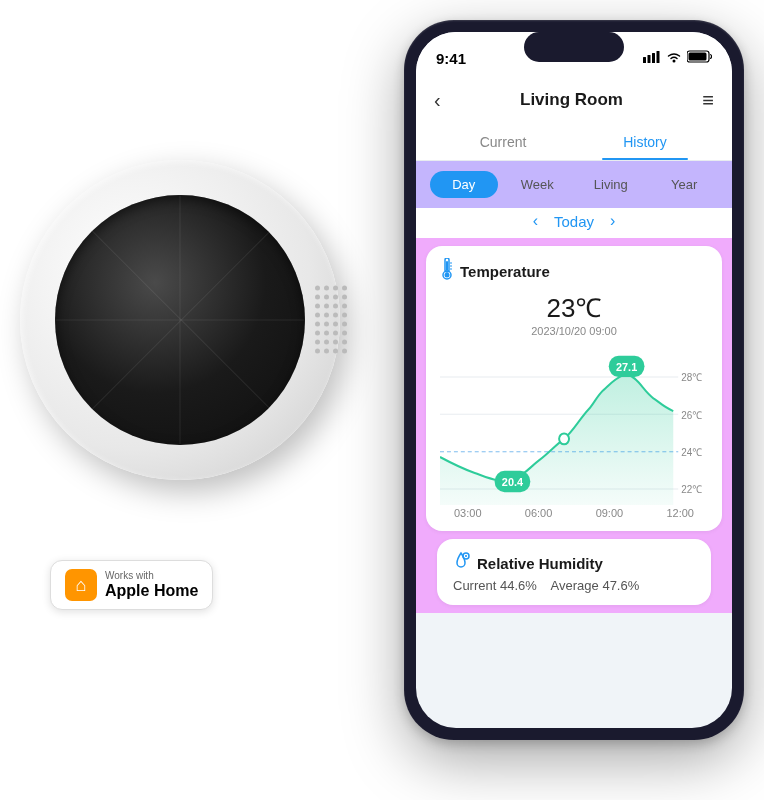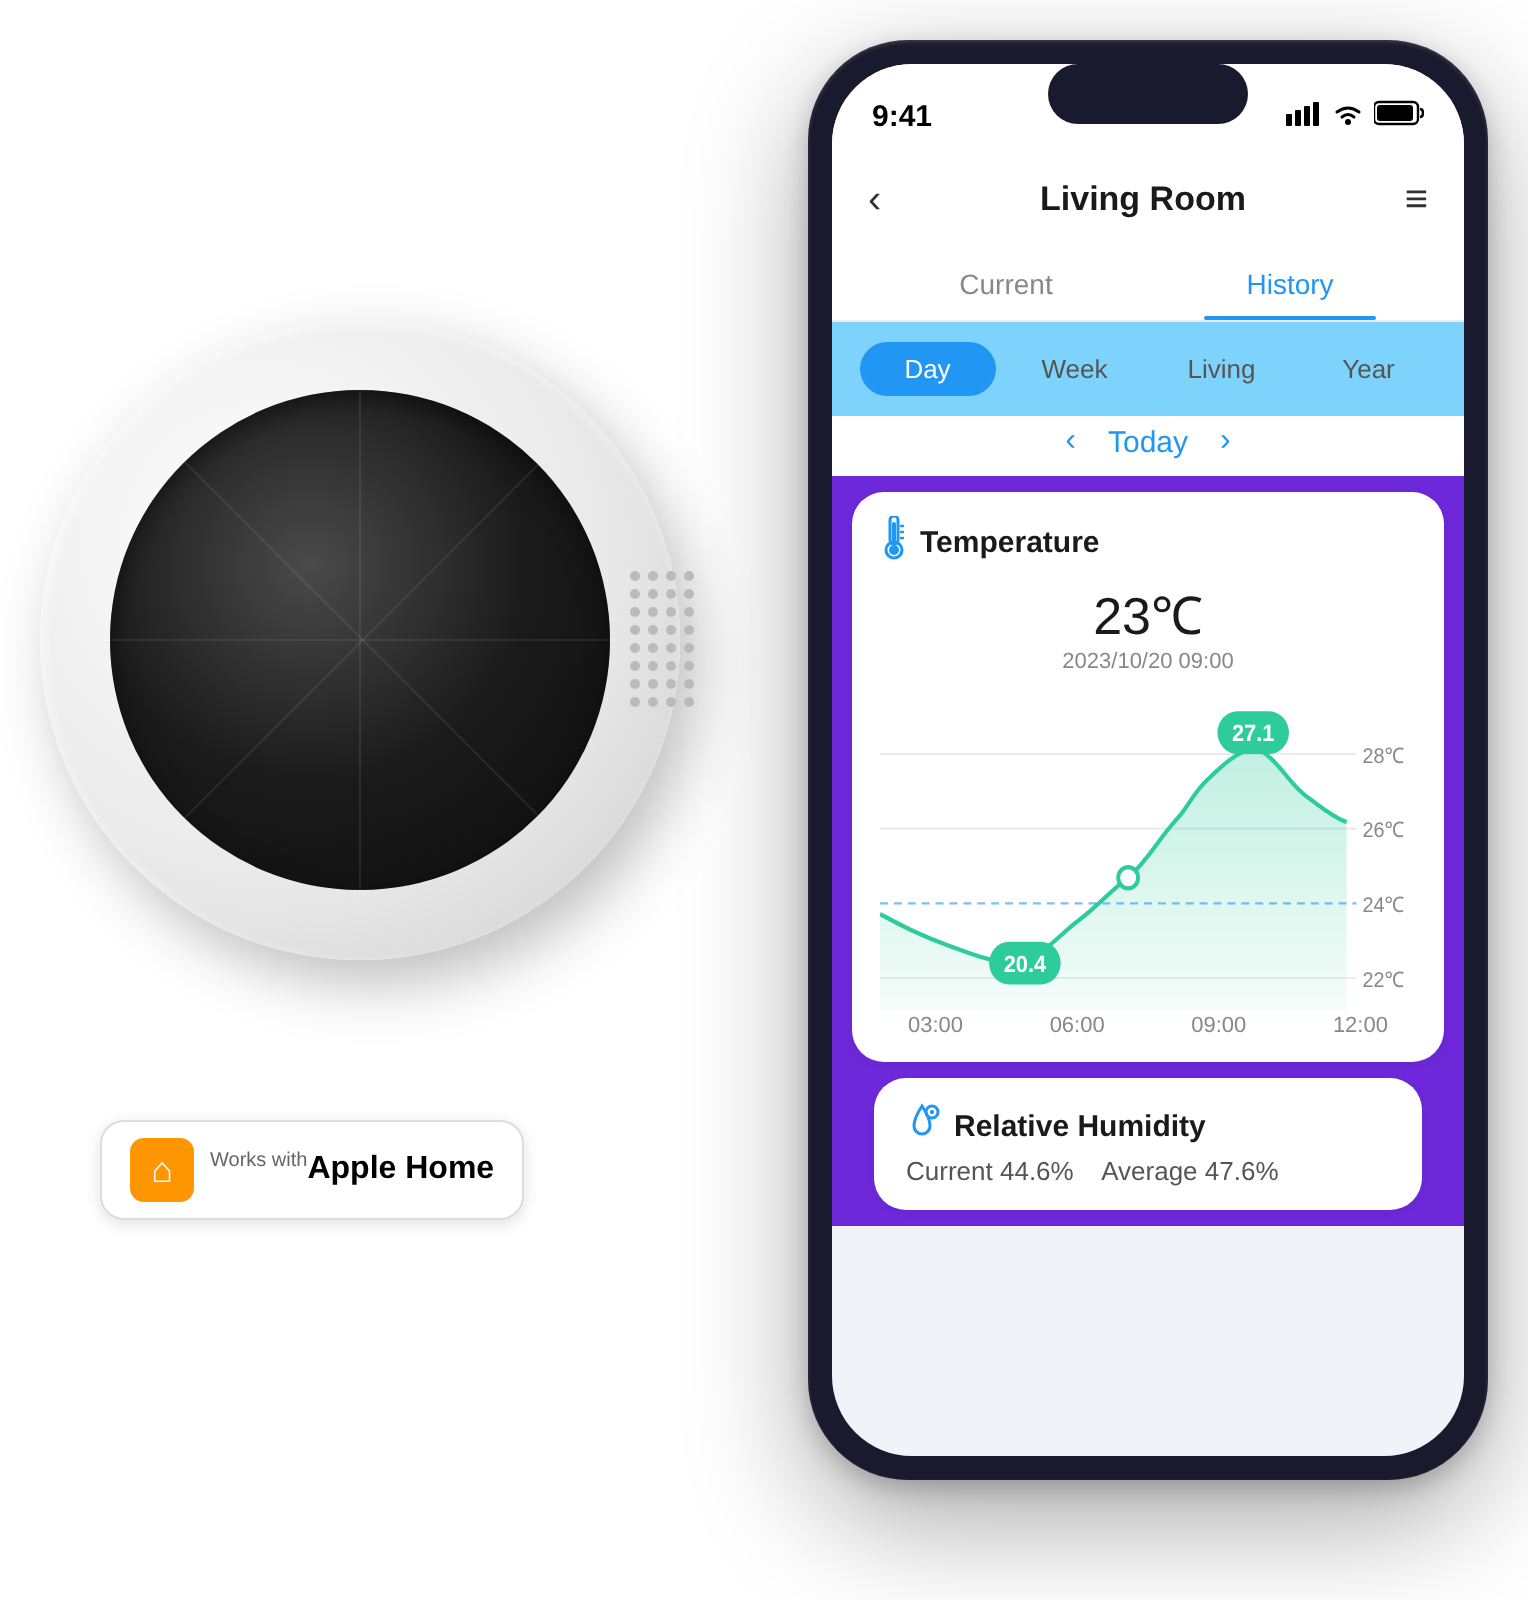--- a/index.html
+++ b/index.html
@@ -134,21 +134,21 @@
       border-radius: 7px;
       display: flex;
       align-items: center;
       justify-content: center;
       color: white;
       font-size: 18px;
     }
 
     .apple-home-text {
       display: flex;
-      flex-direction: row;
+      flex-direction: column;
     }
 
     .apple-home-works-with {
       font-size: 10px;
       color: #666;
       font-weight: 400;
     }
 
     .apple-home-label {
       font-size: 16px;
@@ -282,21 +282,21 @@
       bottom: 0;
       left: 20%;
       width: 60%;
       height: 2px;
       background: #2196f3;
       border-radius: 2px;
     }
 
     
     .period-selector {
-      background: #7dd3fc;
+      background: #c4b5fd;
       padding: 10px 14px;
       display: flex;
       gap: 6px;
     }
 
     .period-btn {
       flex: 1;
       padding: 6px 0;
       text-align: center;
       border-radius: 20px;
@@ -330,21 +330,21 @@
     }
 
     .date-label {
       font-size: 15px;
       color: #2196f3;
       font-weight: 500;
     }
 
     
     .content-area {
-      background: #6d28d9;
+      background: #f0abfc;
       flex: 1;
       overflow: hidden;
     }
 
     
     .temp-card {
       background: #fff;
       margin: 8px 10px;
       border-radius: 16px;
       padding: 12px 14px;

